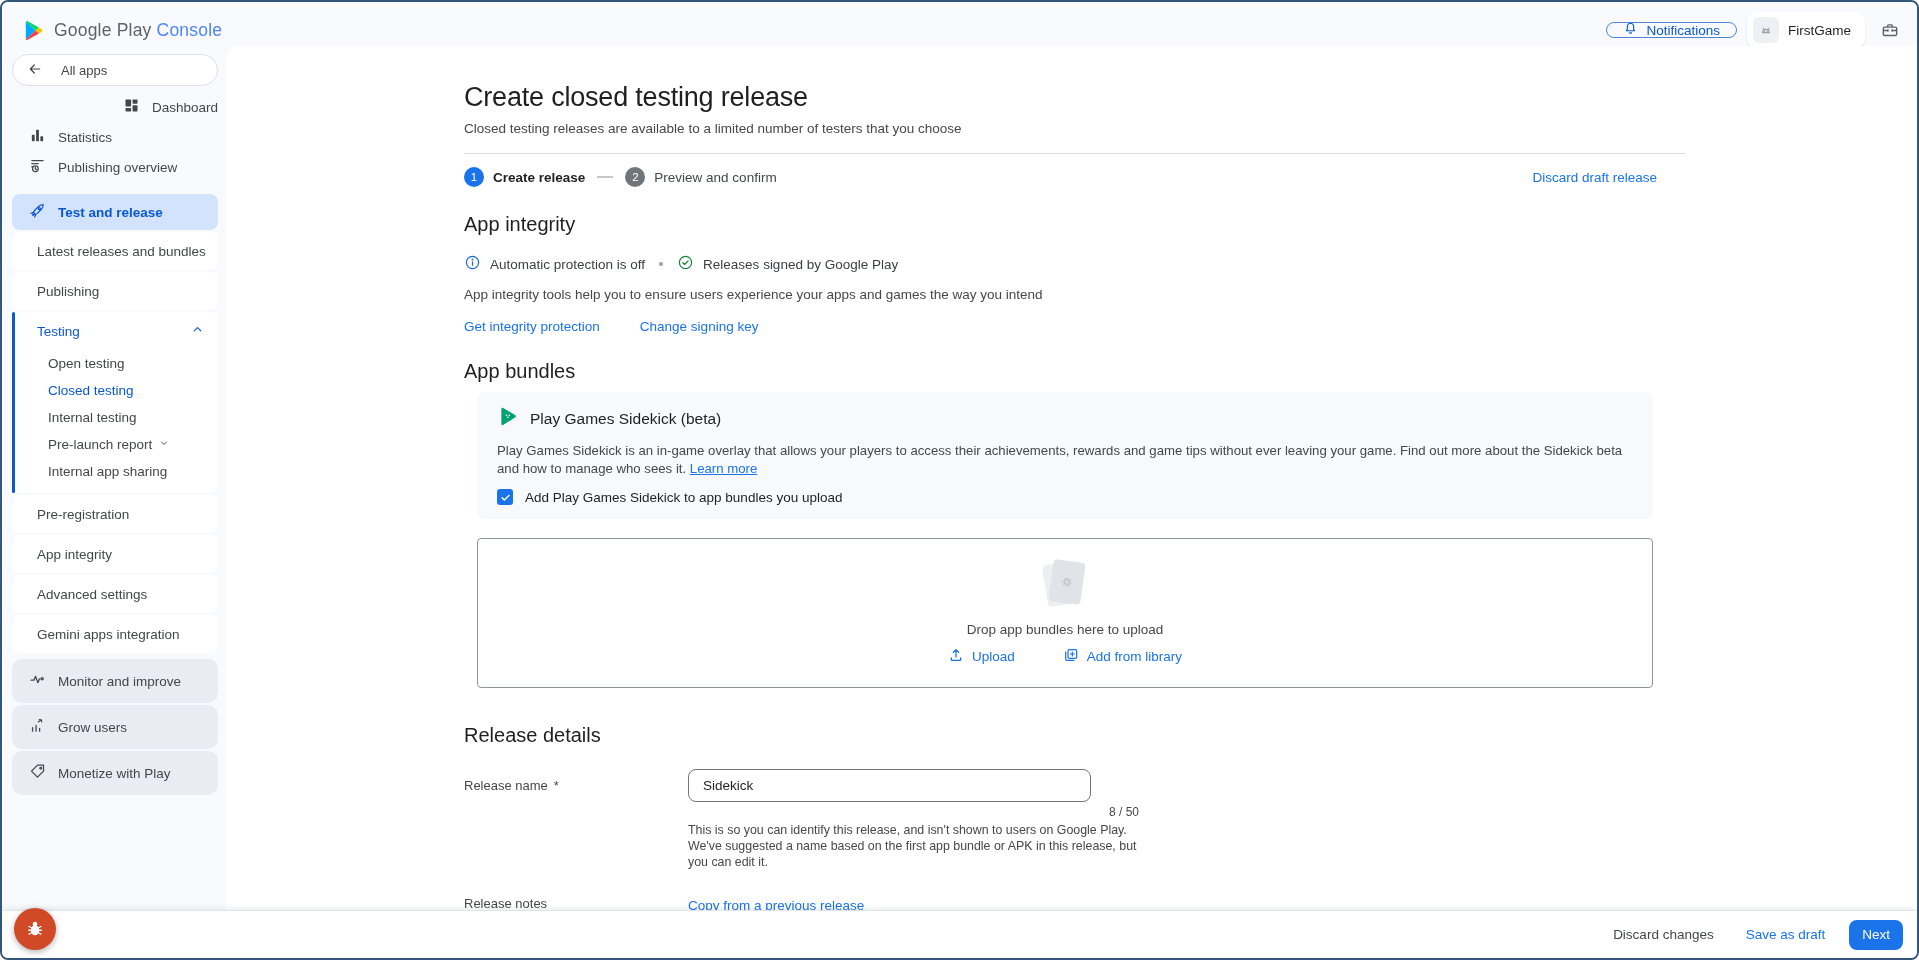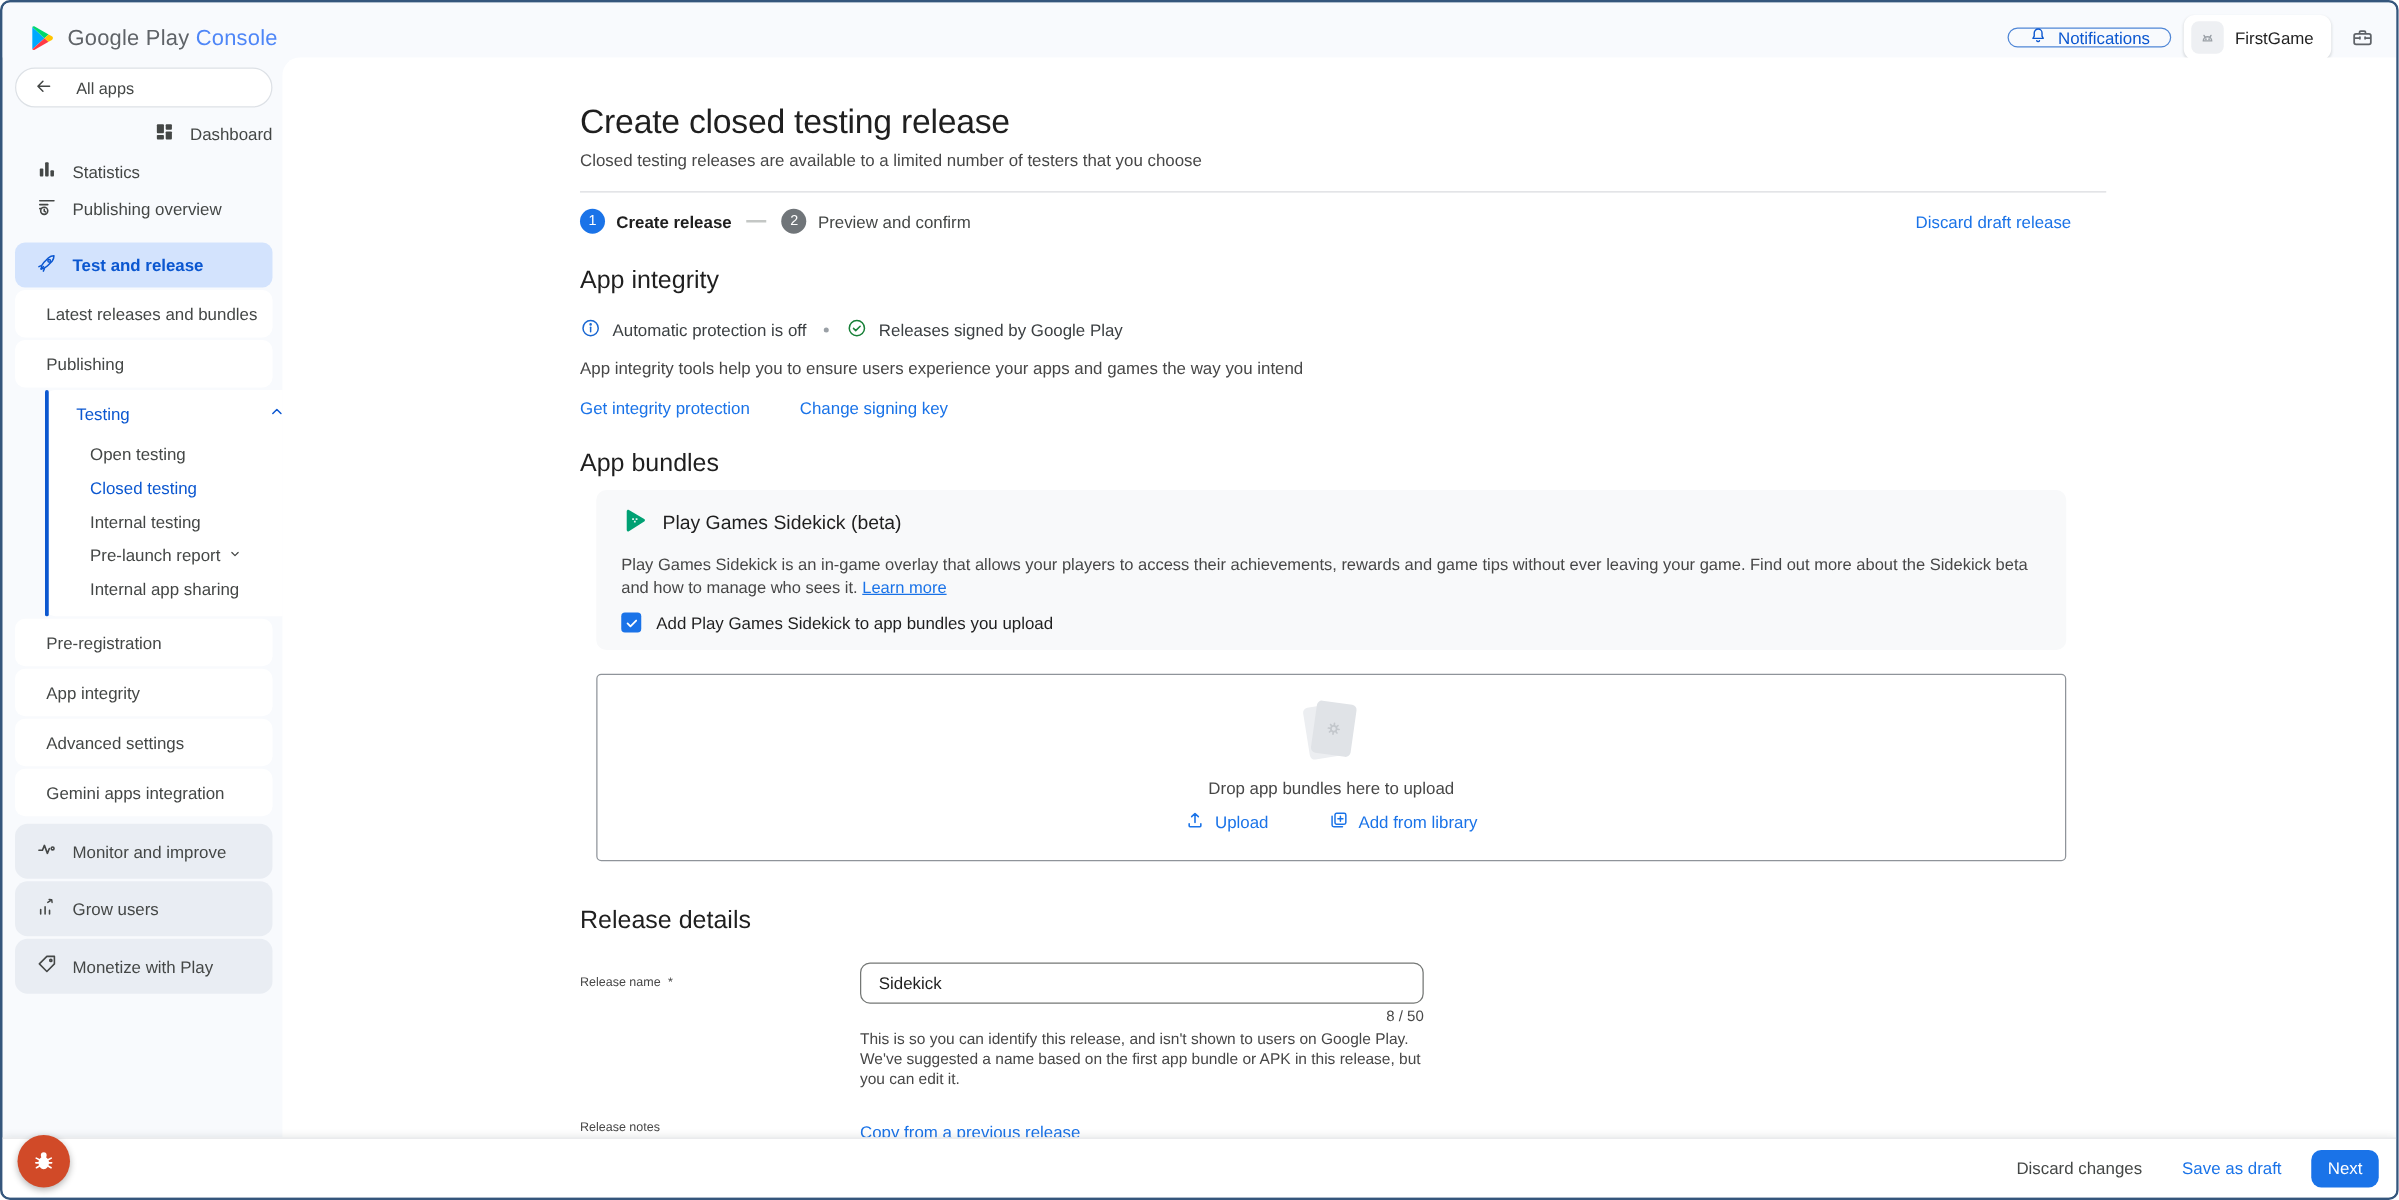--- a/index.html
+++ b/index.html
@@ -26,21 +26,21 @@
   .body-row { flex:1 1 auto; display:flex; min-height:0; }
 
   
   .sidebar { flex:0 0 224px; padding:6px 8px 0 10px; overflow:hidden; }
   .allapps-pill { width:206px; height:32px; margin-top:2px; border:1px solid #dde1e6; border-radius:16px; background:#fff; display:flex; align-items:center; gap:18px; padding:0 14px; font-size:13px; color:#444746; cursor:pointer; font-family:inherit; }
   .side-plain { display:flex; align-items:center; gap:12px; height:30px; padding-left:17px; font-size:13.5px; color:#444746; cursor:pointer; }
   .side-plain:first-of-type { margin-top:6px;justify-content:flex-end; }
   .side-card { width:206px; background:#ffffff; border-radius:8px; margin-bottom:2px; font-size:13.5px; color:#444746; cursor:pointer; }
   .side-card.single { height:38px; display:flex; align-items:center; padding-left:25px; }
   .side-card.active-section { height:36px; background:#d3e3fd; color:#0b57d0; font-weight:600; display:flex; align-items:center; gap:12px; padding-left:17px; margin-top:12px; }
-  .testing-card { position:relative; padding-bottom:8px;margin-left:24px; }
+  .testing-card { position:relative; padding-bottom:8px; }
   .active-bar { position:absolute; left:0; top:0; bottom:0; width:3px; background:#0b57d0; border-radius:3px; }
   .testing-head { height:38px; display:flex; align-items:center; justify-content:space-between; padding:0 14px 0 25px; color:#0b57d0; font-weight:500; }
   .side-sub { height:27px; display:flex; align-items:center; gap:6px; padding-left:36px; color:#444746; }
   .side-sub.active { color:#0b57d0; font-weight:500; }
   .side-card.graycard { height:44px; background:#e9edf3; border-radius:10px; display:flex; align-items:center; gap:12px; padding-left:17px; }
   .graycard:nth-of-type(1) { margin-top:6px; }
   .mt6 { margin-top:6px; }
 
   
   .content { flex:1 1 auto; background:#ffffff; border-top-left-radius:14px; overflow:hidden; }
@@ -80,22 +80,22 @@
   .doc-stack { position:relative; width:56px; height:54px; }
   .doc-back { position:absolute; left:8px; top:4px; width:32px; height:42px; background:#eceef1; border-radius:4px; transform:rotate(-9deg); }
   .doc-front { position:absolute; left:14px; top:2px; width:32px; height:42px; background:#e0e3e7; border-radius:4px; transform:rotate(8deg); display:flex; align-items:center; justify-content:center; }
   .drop-text { margin-top:9px; font-size:13.5px; color:#474747; }
   .drop-links { margin-top:10px; display:flex; gap:48px; }
   .drop-link { display:flex; align-items:center; gap:8px; }
 
   .form-grid { display:grid; grid-template-columns:224px 451px; }
   .row1 { margin-top:21px; align-items:center; }
   .row2 { margin-top:26px; align-items:start; }
-  .field-label { font-size:10px; color:#474747; display:flex; gap:6px; }
-  .text-input { width:451px; height:33px; border:1px solid #747775; border-radius:8px; padding:0 14px; font-size:13.5px; color:#1f1f1f; font-family:inherit; background:#fff; }
+  .field-label { font-size:13px; color:#474747; display:flex; gap:6px; }
+  .text-input { width:403px; height:33px; border:1px solid #747775; border-radius:8px; padding:0 14px; font-size:13.5px; color:#1f1f1f; font-family:inherit; background:#fff; }
   .under-input { grid-column:2; }
   .char-count { margin-top:3px; text-align:right; font-size:12px; color:#474747; }
   .helper-text { margin-top:3px; font-size:12.4px; line-height:16px; color:#474747; }
   .notes-col { display:flex; flex-direction:column; }
 
   
   .footer { flex:0 0 48px; background:#ffffff; border-top:1px solid #e3e5e8; box-shadow:0 -1px 6px rgba(60,64,67,.12); display:flex; align-items:center; justify-content:flex-end; padding-right:14px; position:relative; z-index:2; }
   .footer-text-btn { background:none; border:none; font-family:inherit; font-size:13.5px; color:#444746; cursor:pointer; }
   .footer-link-btn { background:none; border:none; font-family:inherit; font-size:13.5px; color:#1a73e8; font-weight:500; margin-left:32px; cursor:pointer; }
   .next-btn { margin-left:24px; height:30px; padding:0 13px; background:#1a73e8; color:#fff; border:none; border-radius:8px; font-size:13.5px; font-weight:500; font-family:inherit; cursor:pointer; }

